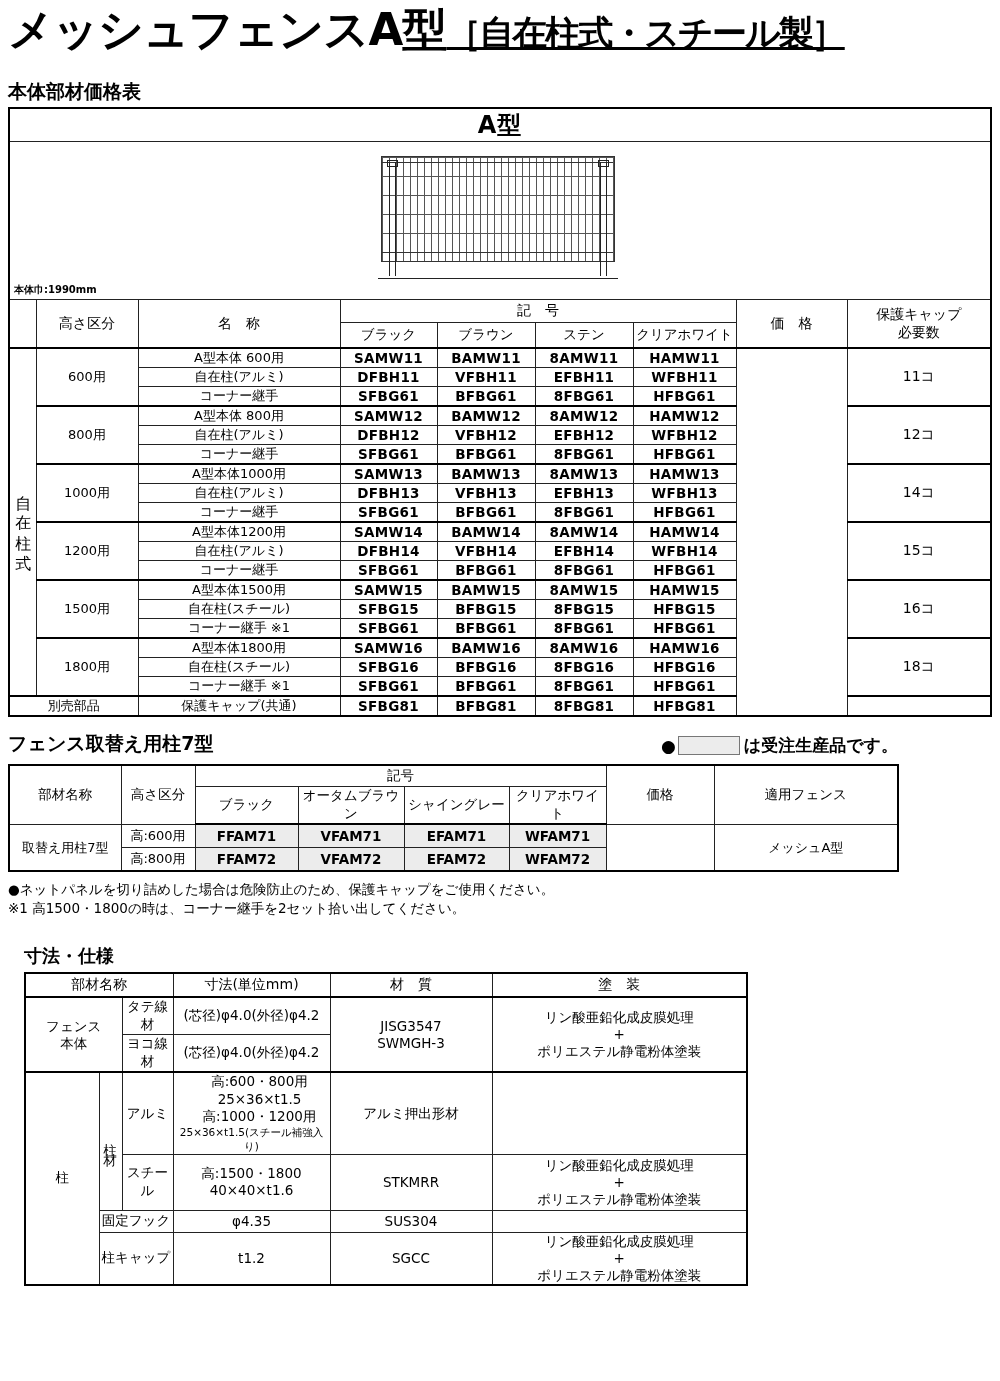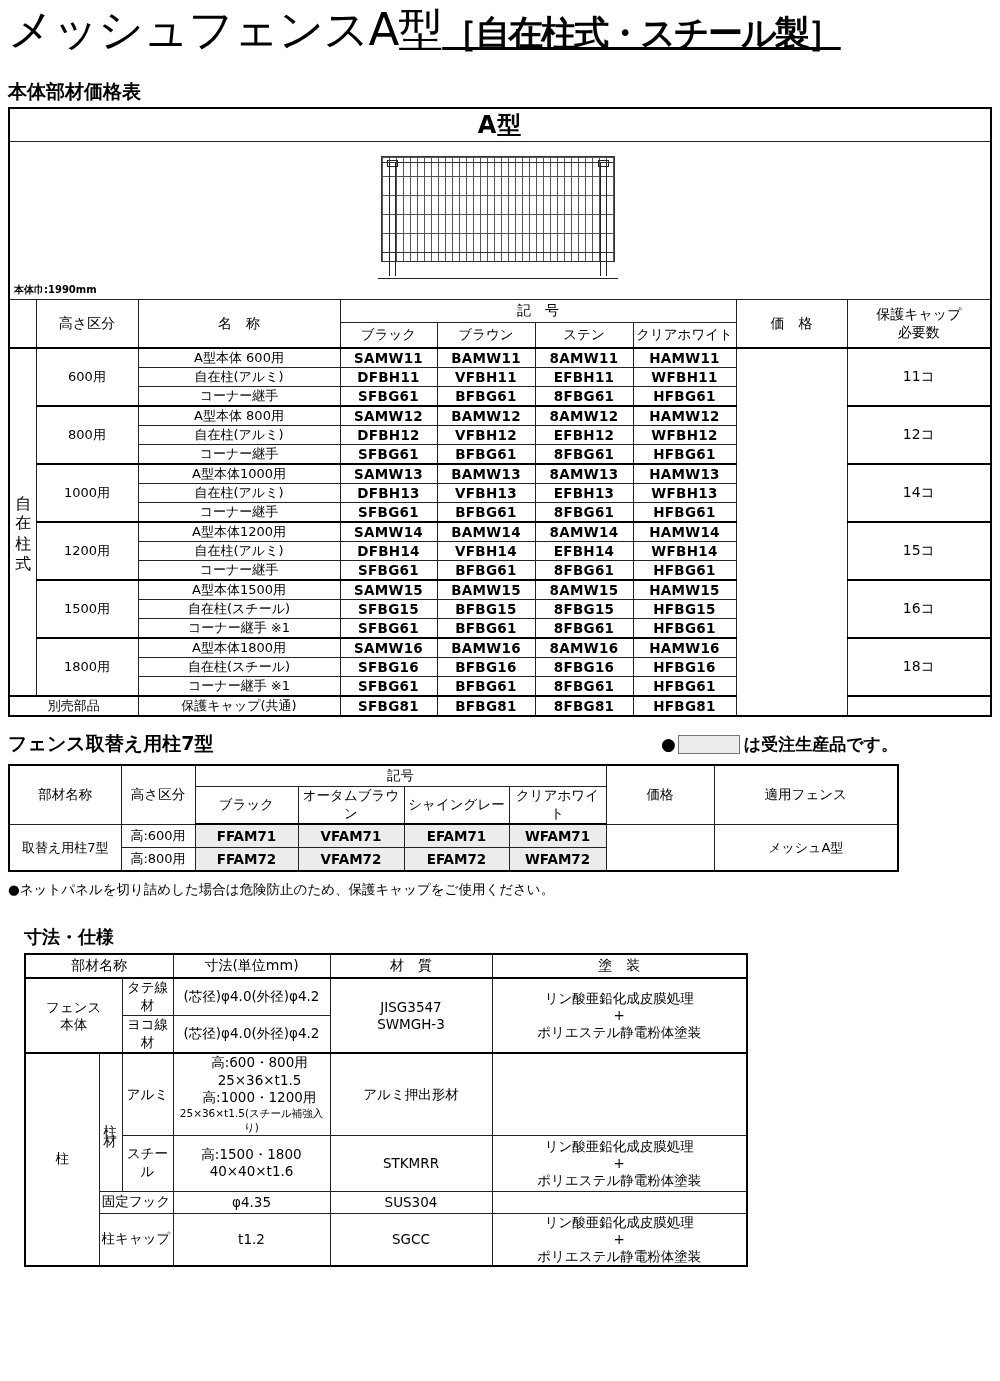--- a/index.html
+++ b/index.html
@@ -1,21 +1,21 @@
 <!DOCTYPE html>
 <html><head>
 <meta charset="utf-8">
 <style>
   html,body{margin:0;padding:0;background:#fff;color:#000;
     font-family:"DejaVu Sans","Liberation Sans",sans-serif;}
   .page{position:relative;width:1000px;height:1381px;background:#fff;overflow:hidden;}
 
   
   .title{margin:6px 0 0 8px;line-height:1.05;white-space:nowrap;}
-  .title .main{font-size:45px;font-weight:normal;letter-spacing:-1px;}
+  .title .main{font-size:45px;font-weight:bold;letter-spacing:-1px;}
   .title .sub{font-size:35px;font-weight:bold;letter-spacing:-2px;text-decoration:underline;}
   .h2{margin:26px 0 2px 8px;font-size:19px;font-weight:bold;}
   .h2b{font-size:19px;font-weight:bold;}
 
   
   table{border-collapse:collapse;table-layout:fixed;}
   td,th{border:1px solid #222;padding:0 2px;text-align:center;vertical-align:middle;
         font-size:13px;font-weight:normal;overflow:hidden;}
   .pre{white-space:pre-line;line-height:1.25;margin-left:16px;}
 
@@ -47,21 +47,21 @@
 
   .vlabel{writing-mode:vertical-rl;text-orientation:upright;letter-spacing:20px;
           font-size:16px;margin:auto;}
   .vlabel2{writing-mode:vertical-rl;text-orientation:upright;letter-spacing:10px;
            font-size:13.5px;margin:auto;}
 
   .note{margin:8px 0 0 10px;font-size:13.5px;}
 
   
   .sec2head{width:890px;margin:14px 0 0 8px;display:flex;justify-content:space-between;
-            align-items:center;}
+            align-items:flex-end;}
   .legend{display:flex;align-items:center;font-size:17px;font-weight:bold;}
   .dot{font-size:17px;margin-right:2px;}
   .graybox{display:inline-block;width:60px;height:17px;background:#ececec;
            border:1px solid #777;margin-right:4px;}
   .t2{width:889px;margin:7px 0 0 8px;border:2px solid #000;}
   .t2 th{font-size:13.5px;}
   .t2 .hr1 th{height:20px;}
   .t2 .hr2 th{height:25px;border-bottom:2px solid #000;}
   .t2 td{height:22px;}
   .t2 td.code{font-weight:bold;font-size:13.5px;background:#ececec;}
@@ -346,20 +346,21 @@
     <td class="code">FFAM72</td>
     <td class="code">VFAM72</td>
     <td class="code">EFAM72</td>
     <td class="code">WFAM72</td>
   </tr>
   </tbody>
 </table>
 
 <div class="bullets">
   <div>●ネットパネルを切り詰めした場合は危険防止のため、保護キャップをご使用ください。</div>
+  <div>※1 高1500・1800の時は、コーナー継手を2セット拾い出してください。</div>
 </div>
 
 <div class="h3">寸法・仕様</div>
 
 <table class="t3">
   <colgroup>
         <col style="width:74px">
         <col style="width:23px">
         <col style="width:51px">
     <col style="width:157px">

